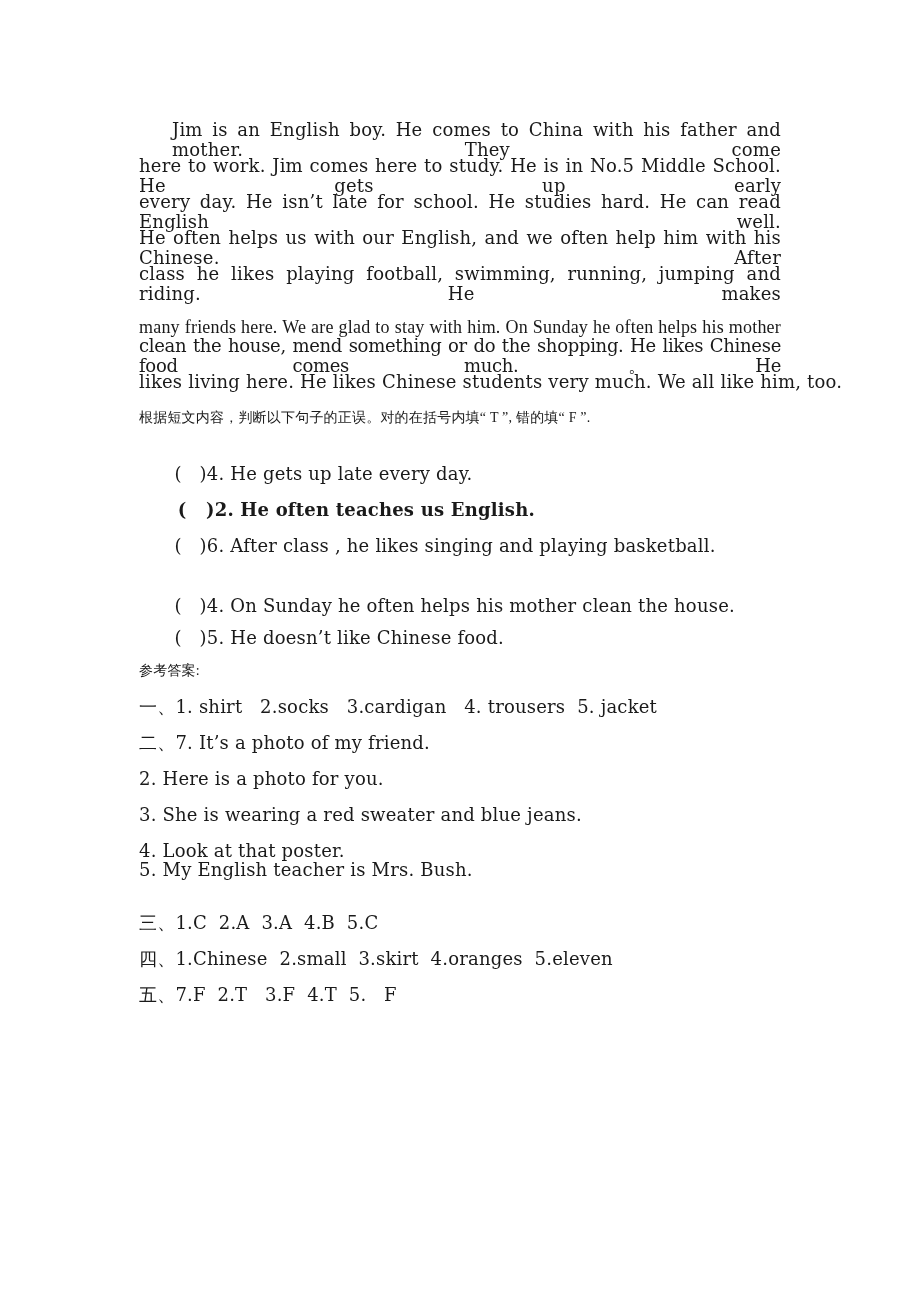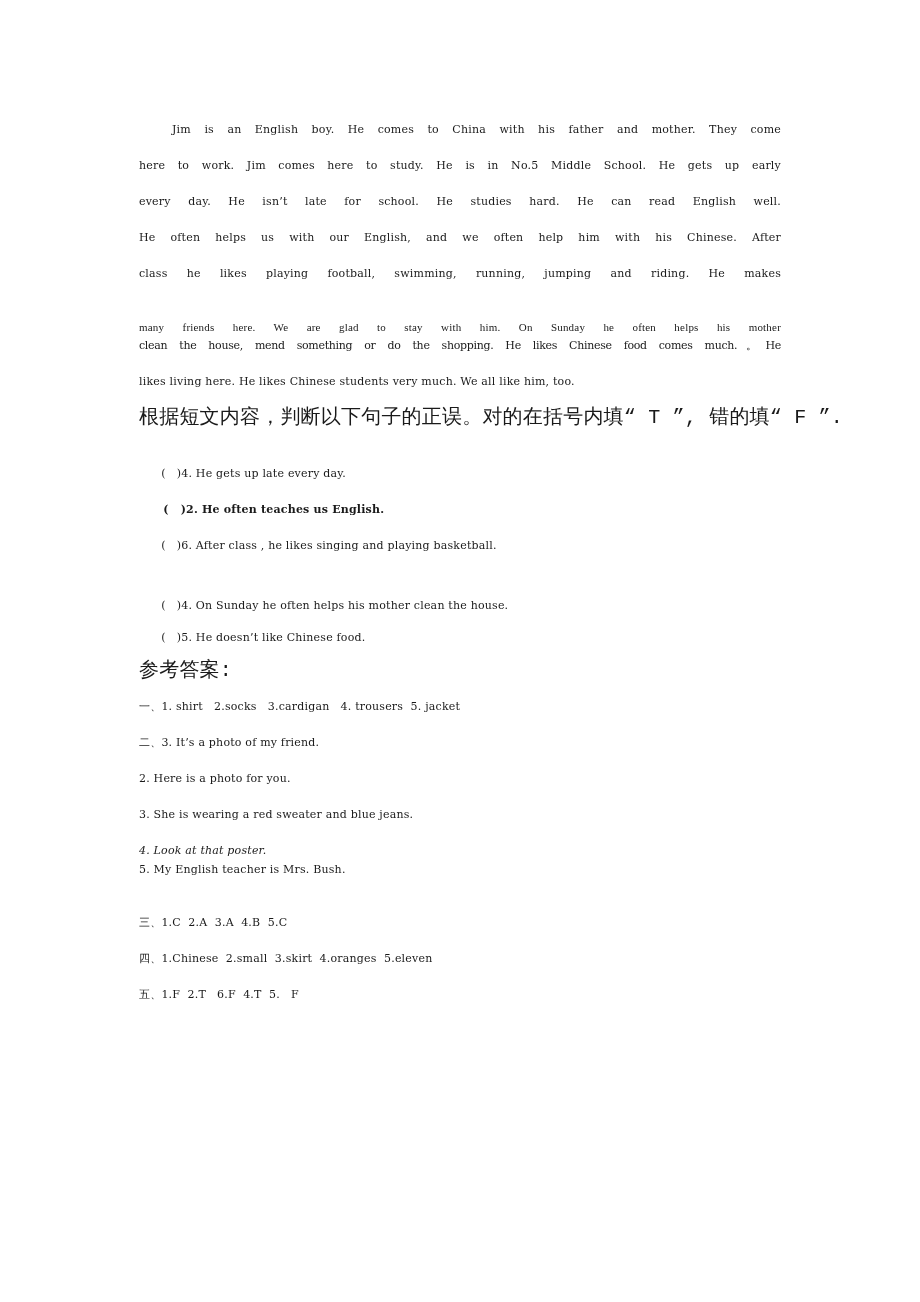--- a/index.html
+++ b/index.html
@@ -18,32 +18,32 @@
     .page {
       position: absolute;
       left: 139px;
       top: 0;
       width: 645px;
     }
     .line {
       position: absolute;
       left: 0;
       white-space: pre;
-      font-size: 11px;
+      font-size: 18px;
       line-height: 20px;
       letter-spacing: 0.2px;
     }
     .justify {
       width: 642px;
       text-align: justify;
       text-align-last: justify;
       white-space: normal;
     }
     .indent { left: 33px; width: 609px; }
-    .cn { font-family: Liberation Mono, monospace; font-size: 20px; text-align: right; }
+    .cn { font-family: Liberation Serif, serif; font-size: 14px; text-align: right; }
   </style>
 </head>
 <body>
 
 <div class="page">
 
   <div>
     <div class="line justify indent" style="top:120px;">Jim is an English boy. He comes to China with his father and mother. They come</div>
     <div class="line justify" style="top:156px;">here to work. Jim comes here to study. He is in No.5 Middle School. He gets up early</div>
     <div class="line justify" style="top:192px;">every day. He isn’t late for school. He studies hard. He can read English well.</div>
@@ -70,23 +70,23 @@
       <span>(   )</span><span>4. On Sunday he often helps his mother clean the house.</span>
     </div>
     <div class="line" style="top:608px;">
       <span>(   )</span><span>5. He doesn’t like Chinese food.</span>
     </div>
   </div>
 
   <div>
     <div class="line cn" style="top:661px;">参考答案:</div>
     <div class="line" style="top:697px;">一、1. shirt   2.socks   3.cardigan   4. trousers  5. jacket</div>
-    <div class="line" style="top:733px;">二、3. It’s a photo of my friend.</div>
+    <div class="line" style="top:733px;">二、7. It’s a photo of my friend.</div>
     <div class="line" style="top:769px;">2. Here is a photo for you.</div>
     <div class="line" style="top:805px;">3. She is wearing a red sweater and blue jeans.</div>
-    <div class="line" style="top:841px;font-style:italic;">4. Look at that poster.</div>
+    <div class="line" style="top:841px;">4. Look at that poster.</div>
     <div class="line" style="top:860px;text-align:center;">5. My English teacher is Mrs. Bush.</div>
     <div class="line" style="top:913px;">三、1.C  2.A  3.A  4.B  5.C</div>
     <div class="line" style="top:949px;text-align:right;">四、1.Chinese  2.small  3.skirt  4.oranges  5.eleven</div>
-    <div class="line" style="top:985px;">五、1.F  2.T   6.F  4.T  5.   F</div>
+    <div class="line" style="top:985px;">五、7.F  2.T   3.F  4.T  5.   F</div>
   </div>
 
 </div>
 
 </body></html>

